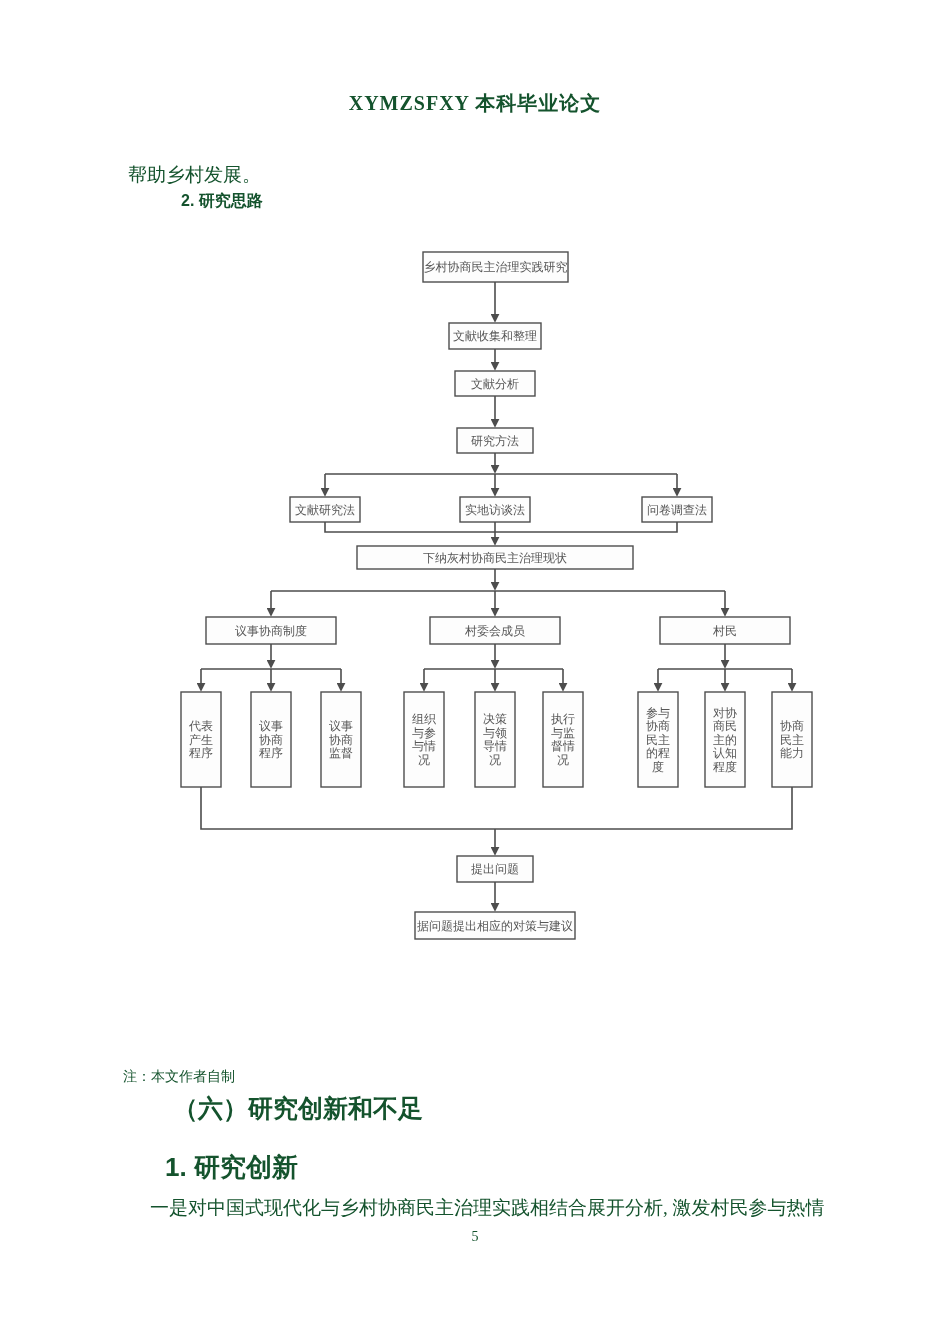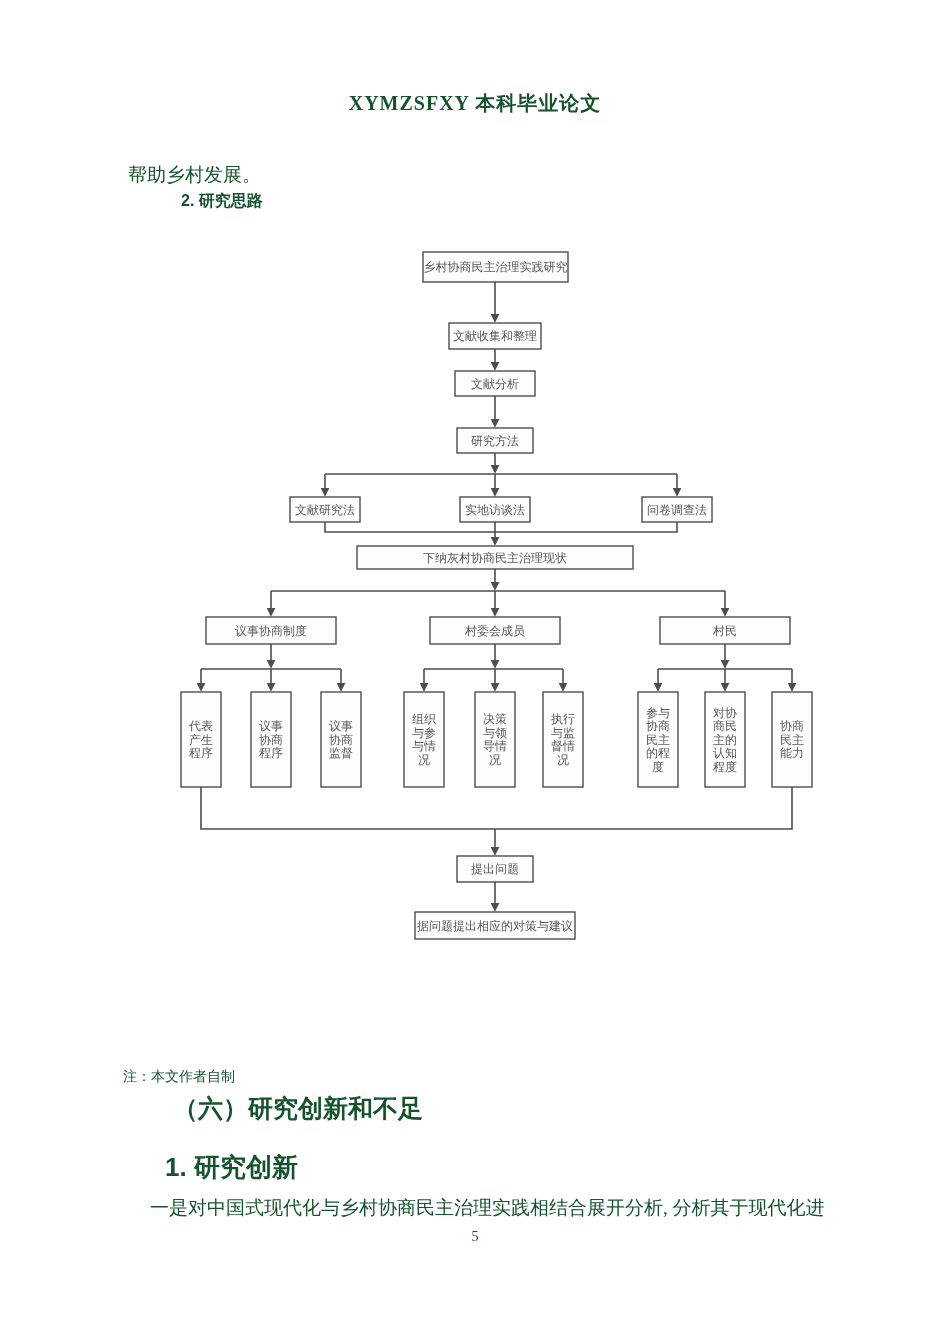--- a/index.html
+++ b/index.html
@@ -172,16 +172,16 @@
           </g>
         </g>
     </svg>
   </div>
 
   <div class="abs note">注：本文作者自制</div>
 
   <h2 class="abs h-six">（六）研究创新和不足</h2>
   <h3 class="abs h-innov">1. 研究创新</h3>
 
-  <p class="abs body-line l3">一是对中国式现代化与乡村协商民主治理实践相结合展开分析, 分析其于现代化进</p>
+  <p class="abs body-line l3">一是对中国式现代化与乡村协商民主治理实践相结合展开分析, 激发村民参与热情</p>
 
   <div class="abs pageno">5</div>
 </div>
 
 </body></html>

